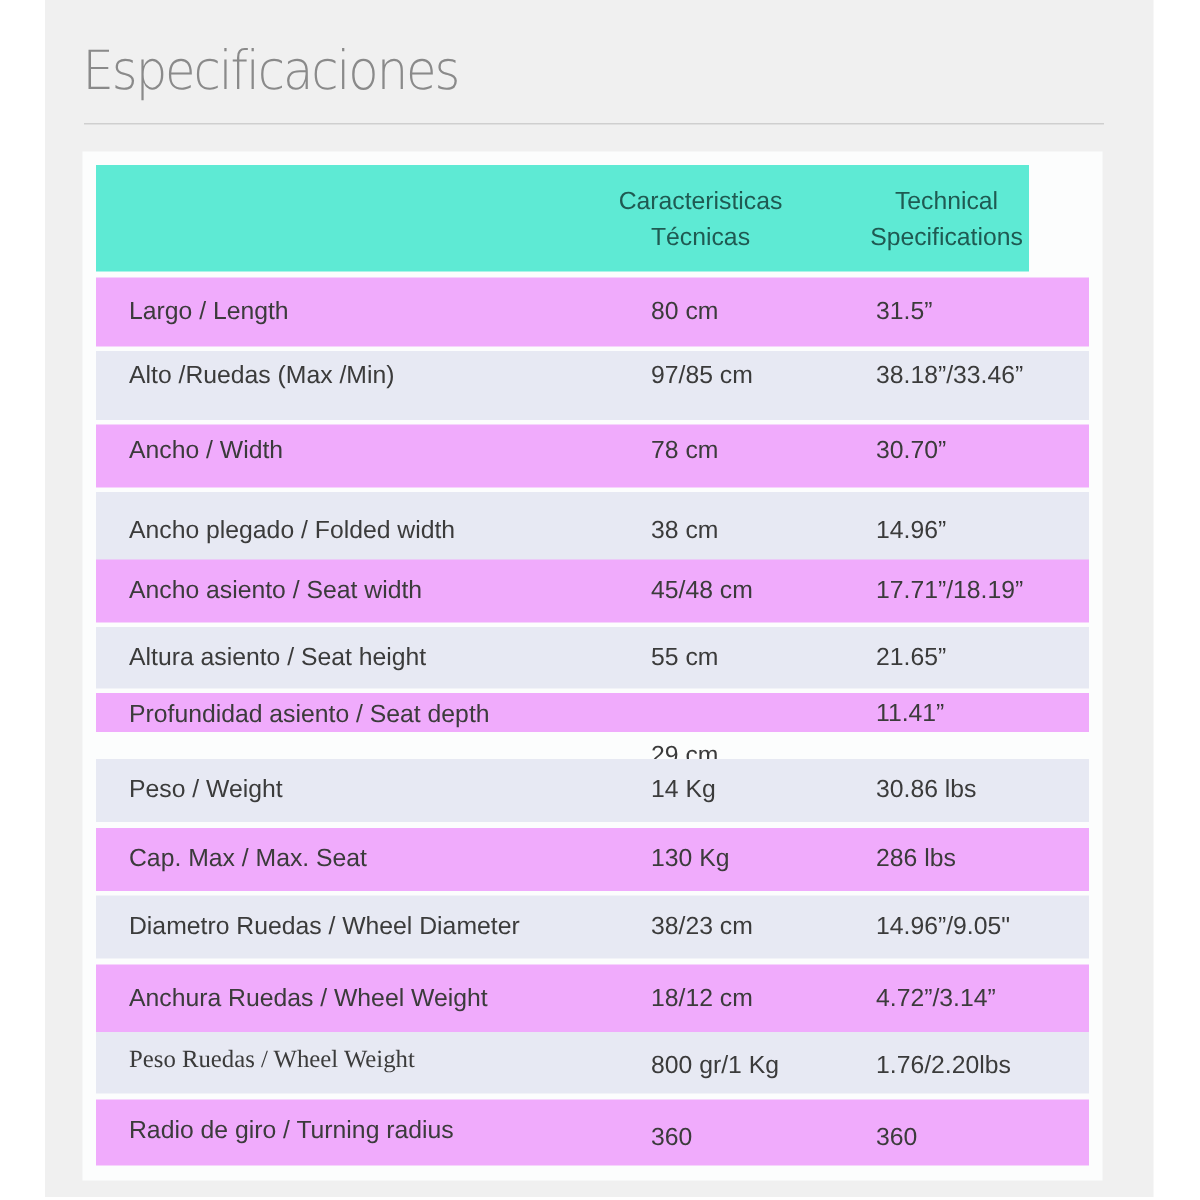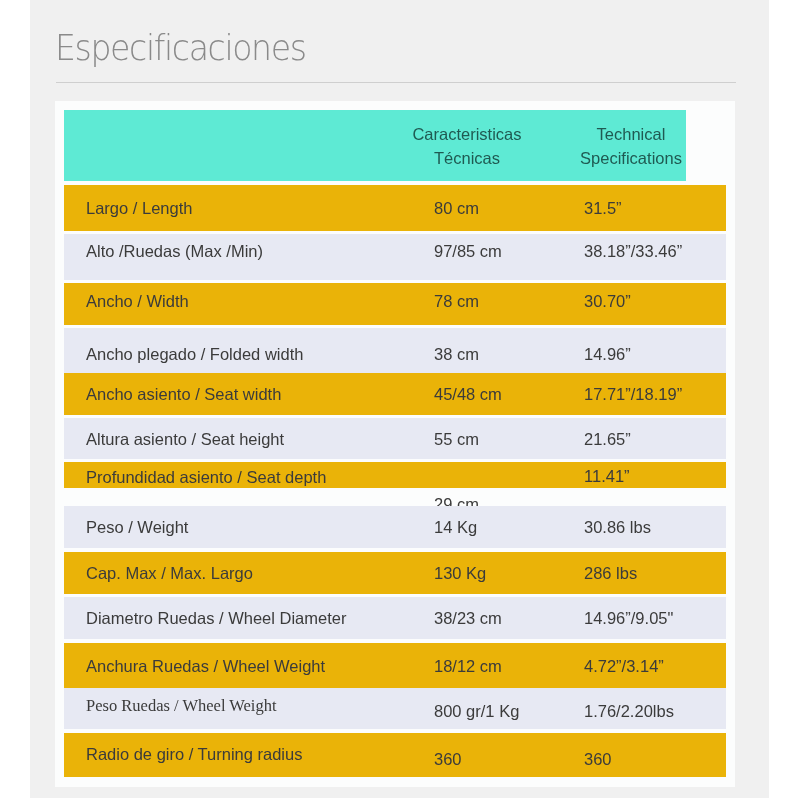--- a/index.html
+++ b/index.html
@@ -38,21 +38,21 @@
     position: absolute; top: 12px;
     font-family: "Liberation Sans", sans-serif;
     font-size: 16.5px; line-height: 24px; color: #1f5a52; text-align: center;
   }
   .th.c2 { left: 332px; width: 142px; }
   .th.c3 { left: 494px; width: 146px; }
 
   .row {
     position: absolute; left: 0; width: 662px;
   }
-  .row.dark { background: #eab308; }
+  .row.dark { background: #f0abfc; }
   .row.light { background: #e7e9f3; }
   .cell {
     position: absolute; top: 50%; transform: translateY(-50%);
     font-family: "Liberation Sans", sans-serif;
     font-size: 16.5px; color: #3b3b3b; white-space: nowrap;
   }
   .cell.c1 { left: 22px; }
   .cell.c2 { left: 370px; }
   .cell.c3 { left: 520px; }
 </style>
@@ -112,21 +112,21 @@
     <span class="cell c1" style="top:58%;">Profundidad asiento / Seat depth</span>
     <span class="cell c2" style="top:52%;margin-top:28px;">29 cm</span>
     <span class="cell c3" style="top:52%;">11.41”</span>
   </div>
   <div class="row light" style="top:396px;height:42px;">
     <span class="cell c1">Peso / Weight</span>
     <span class="cell c2">14 Kg</span>
     <span class="cell c3">30.86 lbs</span>
   </div>
   <div class="row dark" style="top:442px;height:42px;">
-    <span class="cell c1">Cap. Max / Max. Largo</span>
+    <span class="cell c1">Cap. Max / Max. Seat</span>
     <span class="cell c2">130 Kg</span>
     <span class="cell c3">286 lbs</span>
   </div>
   <div class="row light" style="top:487px;height:42px;">
     <span class="cell c1">Diametro Ruedas / Wheel Diameter</span>
     <span class="cell c2">38/23 cm</span>
     <span class="cell c3">14.96”/9.05"</span>
   </div>
   <div class="row dark" style="top:533px;height:53px;">
     <span class="cell c1" style="top:44%;">Anchura Ruedas / Wheel Weight</span>

